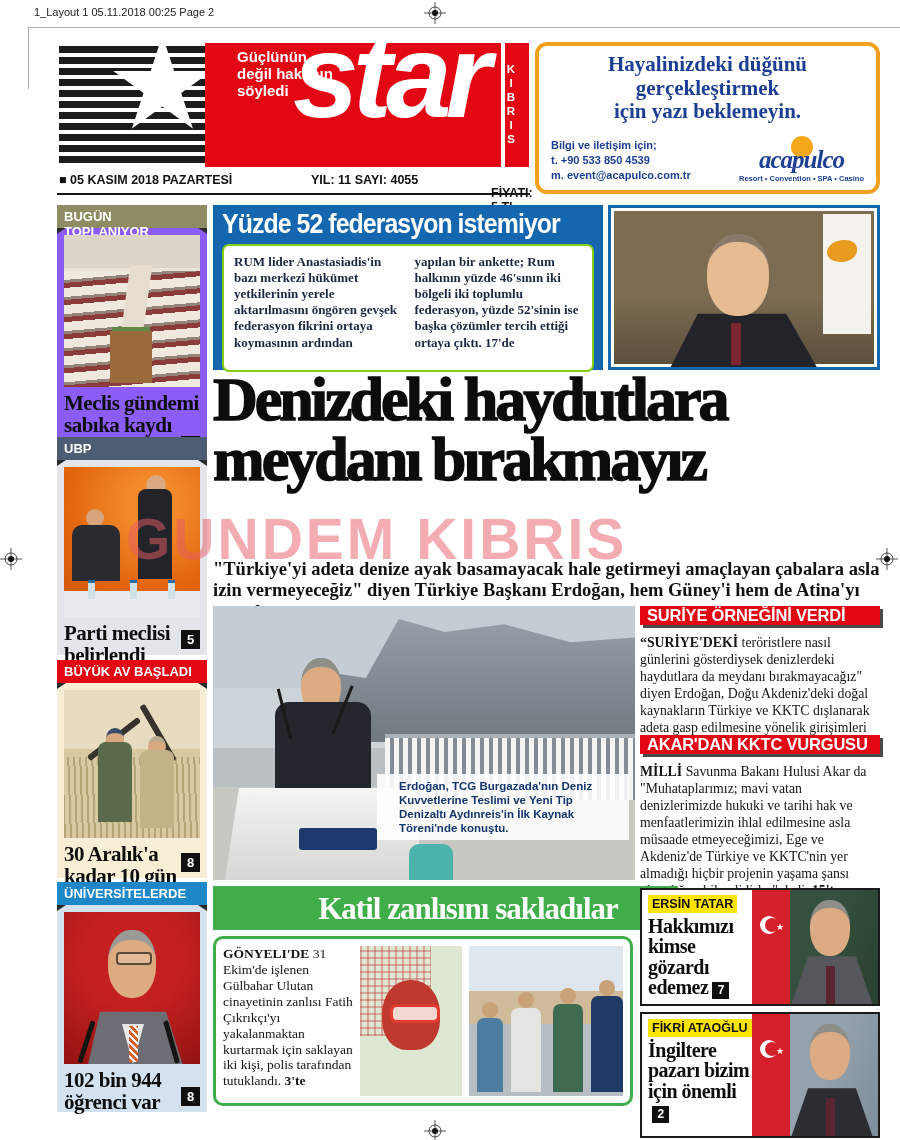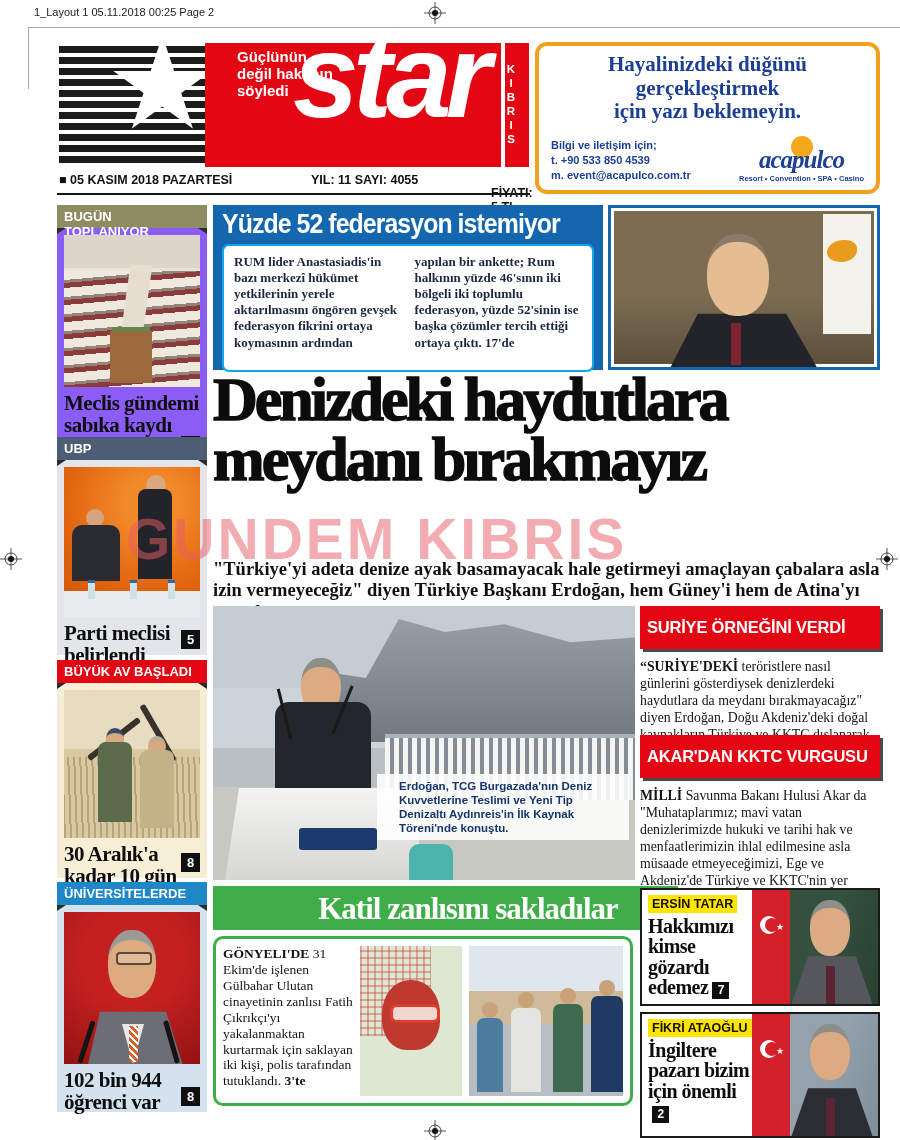--- a/index.html
+++ b/index.html
@@ -78,21 +78,21 @@
   .ph-uni .head{position:absolute;left:44px;top:18px;width:48px;height:58px;border-radius:46%;background:#dcab80;border-top:10px solid #9a9a96;}
   .ph-uni .glasses{position:absolute;left:52px;top:40px;width:32px;height:9px;border:2px solid #5a4a3a;border-radius:4px;background:rgba(255,255,255,.2);}
   .ph-uni .mic{position:absolute;width:5px;height:44px;background:#141414;border-radius:2px;}
   .m1{left:20px;bottom:0;transform:rotate(18deg);}
   .m2{right:26px;bottom:0;transform:rotate(-16deg);}
 
   
   .fed{position:absolute;left:213px;top:205px;width:667px;height:165px;display:flex;}
   .fed-left{width:390px;background:#1467af;box-sizing:border-box;padding:4px 9px 8px;}
   .fed-hl{color:#fff;font-weight:bold;font-size:27px;letter-spacing:-1px;white-space:nowrap;transform:scaleX(0.92);transform-origin:left center;}
-  .fed-body{background:#fff;border:2px solid #0ea5e9;border-radius:7px;margin-top:4px;padding:8px 10px;display:flex;gap:13px;height:108px;box-sizing:content-box;}
+  .fed-body{background:#fff;border:2px solid #84cc16;border-radius:7px;margin-top:4px;padding:8px 10px;display:flex;gap:13px;height:108px;box-sizing:content-box;}
   .fed-col{flex:1;font-family:"Liberation Serif",serif;font-weight:bold;font-size:13px;line-height:1.24;color:#1b2740;}
   .fed-photo{flex:1;margin-left:5px;border:3px solid #1467af;box-shadow:inset 0 0 0 3px #fff;position:relative;background:linear-gradient(180deg,#7c6c52 0 55%,#5a4e3c);overflow:hidden;}
   .fed-photo .flag{position:absolute;right:6px;top:6px;width:48px;height:120px;background:#f4f2ec;}
   .fed-photo .island{position:absolute;right:14px;top:26px;width:30px;height:22px;background:#e89b1e;border-radius:60% 40% 55% 45%;}
   .fed-photo .face{position:absolute;left:96px;top:26px;width:62px;height:74px;border-radius:46%;background:#e6bd92;border-top:8px solid #8a7a6a;}
   .fed-photo .suit{position:absolute;left:46px;bottom:0;width:170px;height:58px;background:#23242a;clip-path:polygon(8% 100%,24% 8%,76% 8%,94% 100%);}
   .fed-photo .tie2{position:absolute;left:120px;bottom:2px;width:10px;height:42px;background:#7c2430;}
 
   
   .lead-hl{position:absolute;left:213px;top:370px;width:667px;font-family:"Liberation Serif",serif;font-weight:bold;font-size:62px;line-height:0.96;letter-spacing:-3px;color:#0c0c0c;-webkit-text-stroke:1.5px #0c0c0c;}
@@ -112,21 +112,21 @@
   .plaque{position:absolute;left:74px;bottom:30px;width:78px;height:22px;background:#1d3a6e;border-radius:3px;}
   .micline{position:absolute;width:3px;height:52px;background:#1a1a1a;}
   .ml1{left:128px;top:78px;transform:rotate(22deg);}
   .ml2{left:70px;top:82px;transform:rotate(-14deg);}
   .teal{position:absolute;left:196px;bottom:0;width:44px;height:36px;border-radius:10px 10px 0 0;background:#4cb4ac;}
   .caption{position:absolute;right:6px;bottom:40px;width:208px;background:rgba(255,255,255,0.88);color:#14366b;font-weight:bold;font-size:11.5px;line-height:1.22;padding:5px 22px;}
 
   
   .rstory{position:absolute;left:640px;width:240px;}
   .rs1{top:606px;} .rs2{top:735px;}
-  .rbanner{display:block;background:#e30613;color:#fff;font-weight:bold;font-size:16.5px;padding:12px 7px;box-shadow:3px 3px 0 #4a4a4a;letter-spacing:-0.2px;}
+  .rbanner{display:block;background:#e30613;color:#fff;font-weight:bold;font-size:16.5px;padding:0 7px;box-shadow:3px 3px 0 #4a4a4a;letter-spacing:-0.2px;}
   .rbody{margin-top:10px;font-family:"Liberation Serif",serif;font-size:13.8px;line-height:1.23;color:#141414;}
 
   
   .crime-banner{position:absolute;left:213px;top:886px;width:420px;height:44px;background:#3fae49;color:#fff;
     font-family:"Liberation Serif",serif;font-weight:bold;font-size:31px;letter-spacing:-1px;text-align:center;line-height:45px;padding-left:45px;}
   .crime-box{position:absolute;left:213px;top:936px;width:420px;height:170px;border:3px solid #3fae49;border-radius:10px;box-sizing:border-box;background:#fff;display:flex;gap:7px;padding:7px;}
   .crime-text{width:130px;font-family:"Liberation Serif",serif;font-size:13.5px;line-height:1.18;color:#141414;}
   .sketch{width:102px;position:relative;background:#dde7d2;overflow:hidden;}
   .sketch .grid{position:absolute;inset:0 30% 40% 0;
     background:repeating-linear-gradient(0deg,rgba(200,50,50,.35) 0 2px,transparent 2px 7px),repeating-linear-gradient(90deg,rgba(200,50,50,.35) 0 2px,transparent 2px 7px);}

